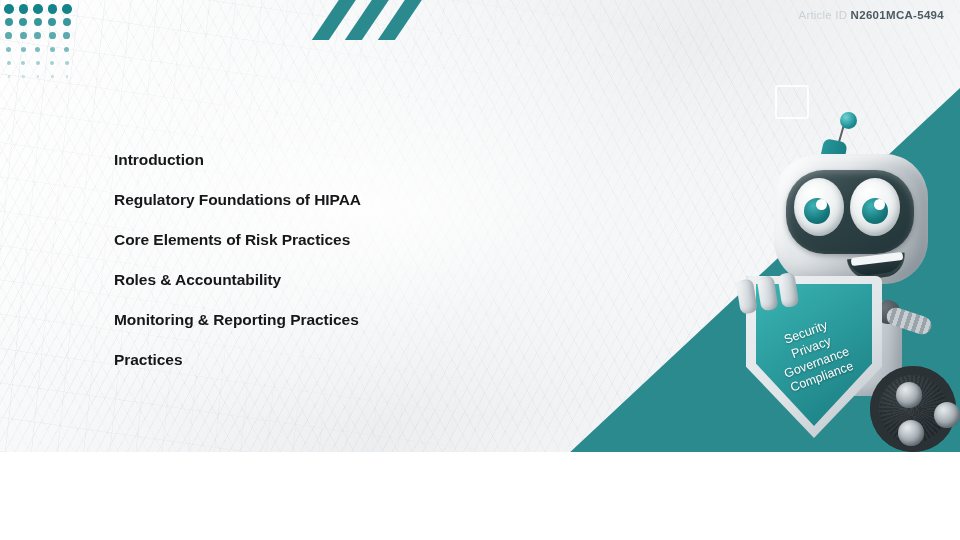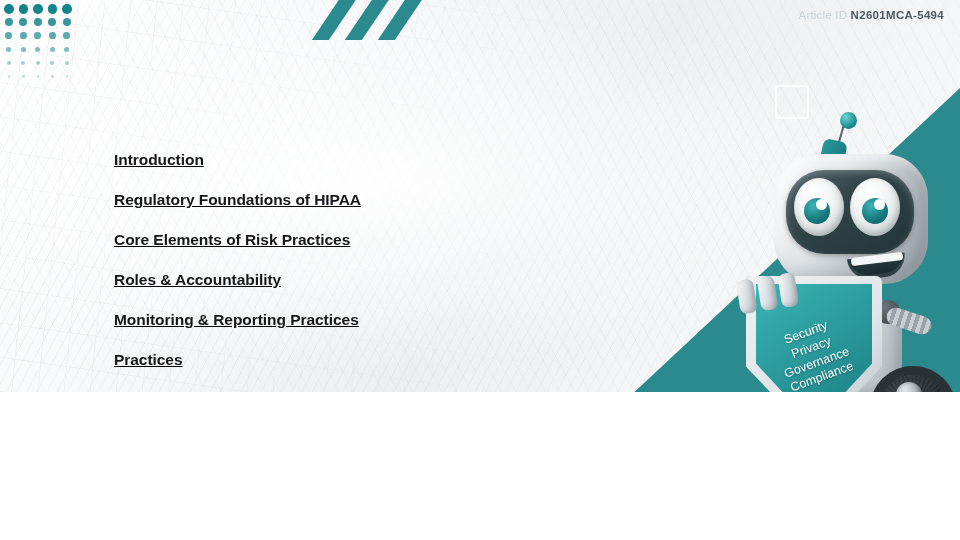--- a/index.html
+++ b/index.html
@@ -4,21 +4,21 @@
 <style>
   * { margin:0; padding:0; box-sizing:border-box; }
   html,body { width:960px; height:540px; overflow:hidden; }
   body {
     font-family:"Liberation Sans", sans-serif;
     background:#ffffff;
     position:relative;
   }
 
   #slide {
-    position:absolute; inset:0; width:960px; height:392px;
+    position:absolute; inset:0; width:960px; height:452px;
     overflow:hidden;
     background:
       linear-gradient(128deg, #ffffff 0%, #f7f8f9 30%, #eceef0 55%, #f4f5f6 75%, #fdfdfd 100%);
   }
 
   
   .tex {
     position:absolute; inset:0; pointer-events:none;
   }
   .tex-a {
@@ -95,21 +95,20 @@
   .title {
     position:absolute; left:80px; top:44px; width:840px;
     font-size:33px; line-height:1.24; font-weight:700;
     color:#1a7f85; letter-spacing:-.2px;
   }
 
   
   .agenda {
     position:absolute; left:114px; top:140px; width:470px;
     list-style:none;
-    text-decoration:underline;
   }
   .agenda li {
     font-size:15.5px; font-weight:700; color:#17171a;
     line-height:1; height:40px; display:flex; align-items:center;
     letter-spacing:-.05px;
   }
 
   
   .robot { position:absolute; left:728px; top:104px; width:236px; height:320px; }
 

